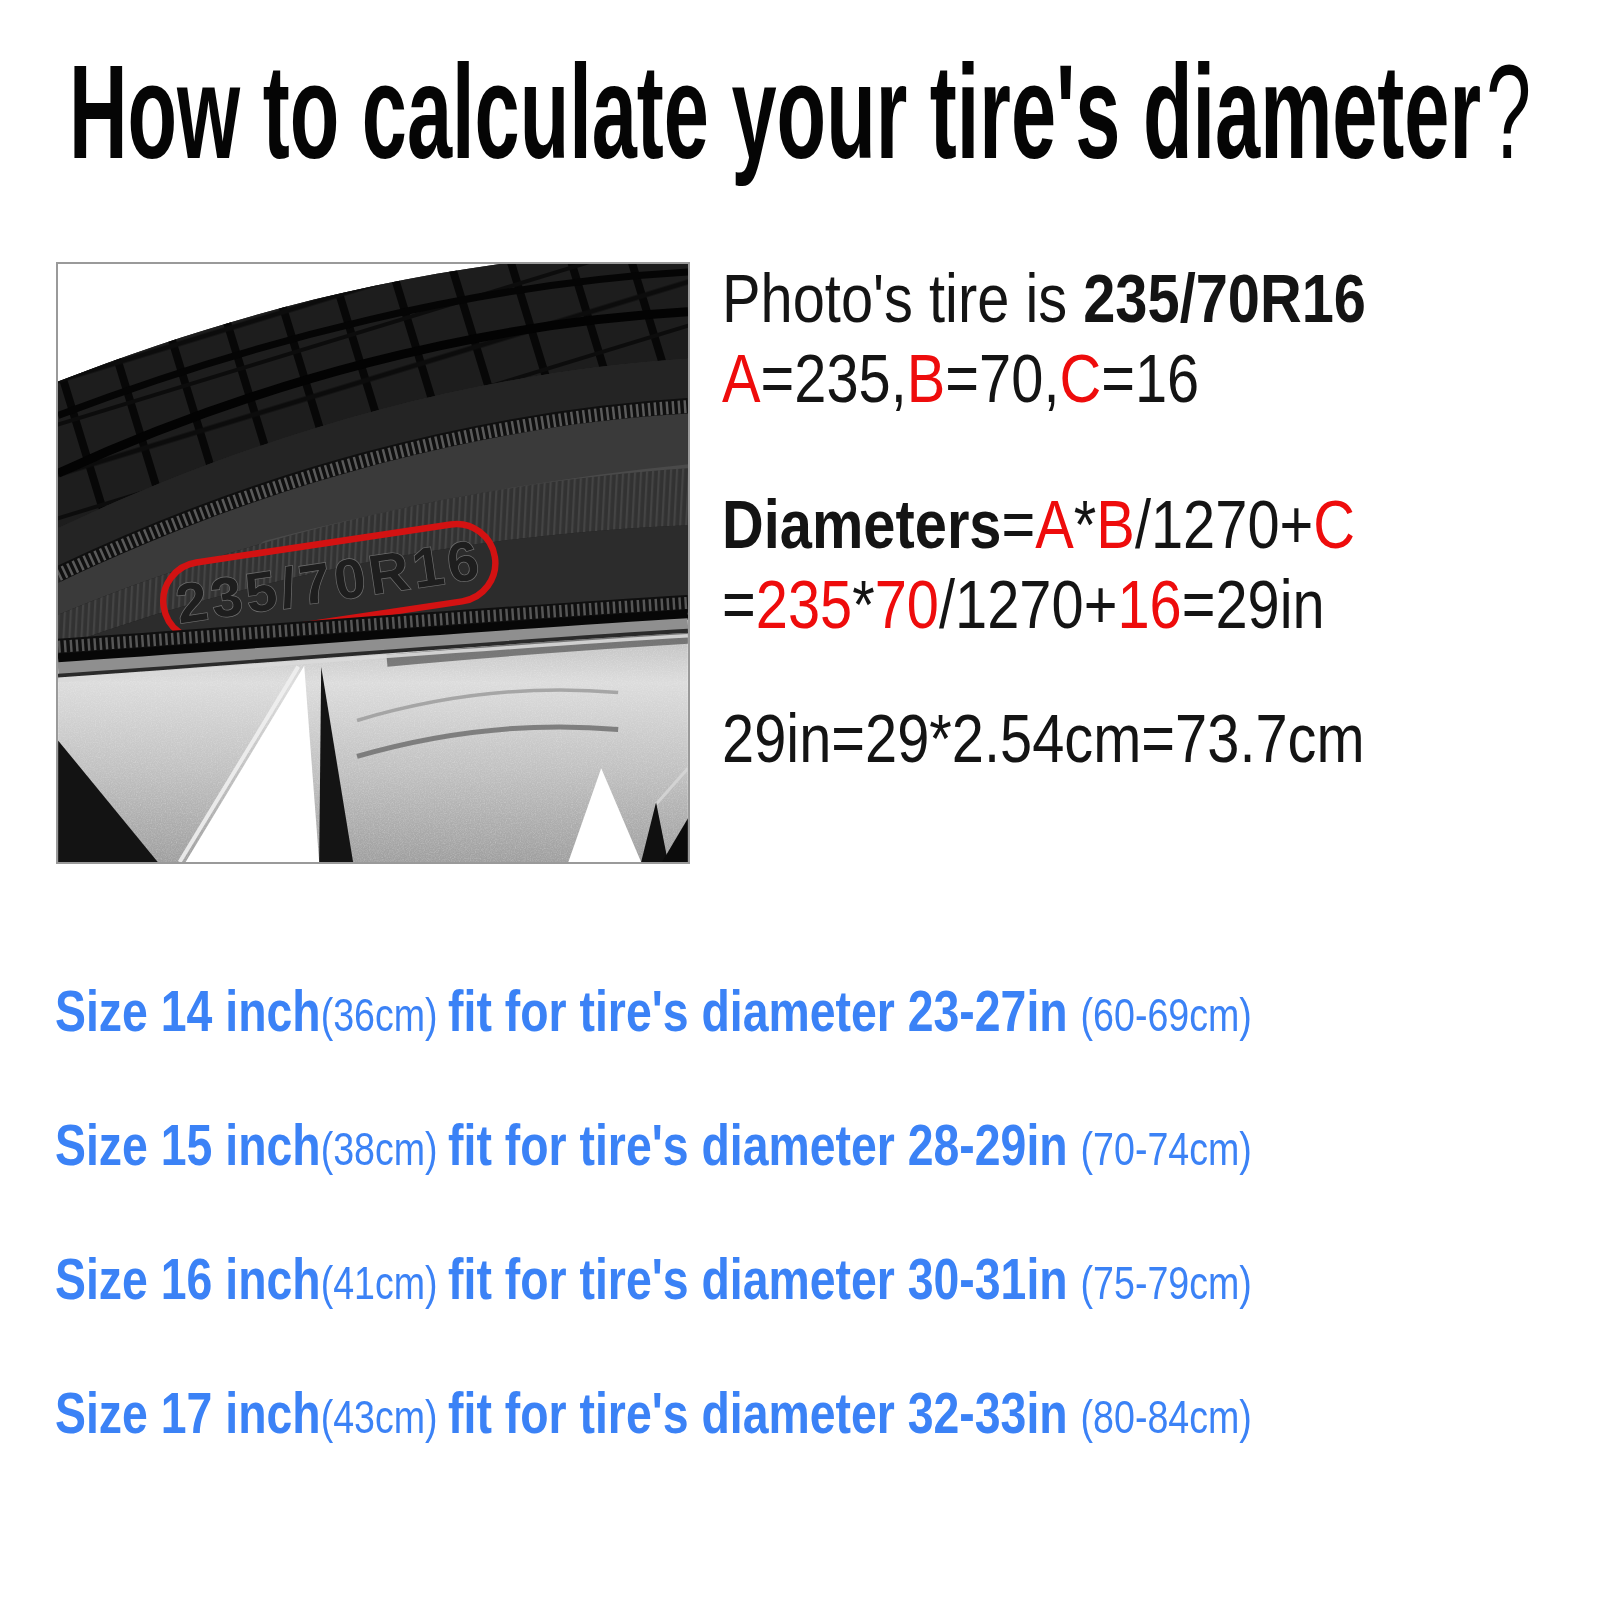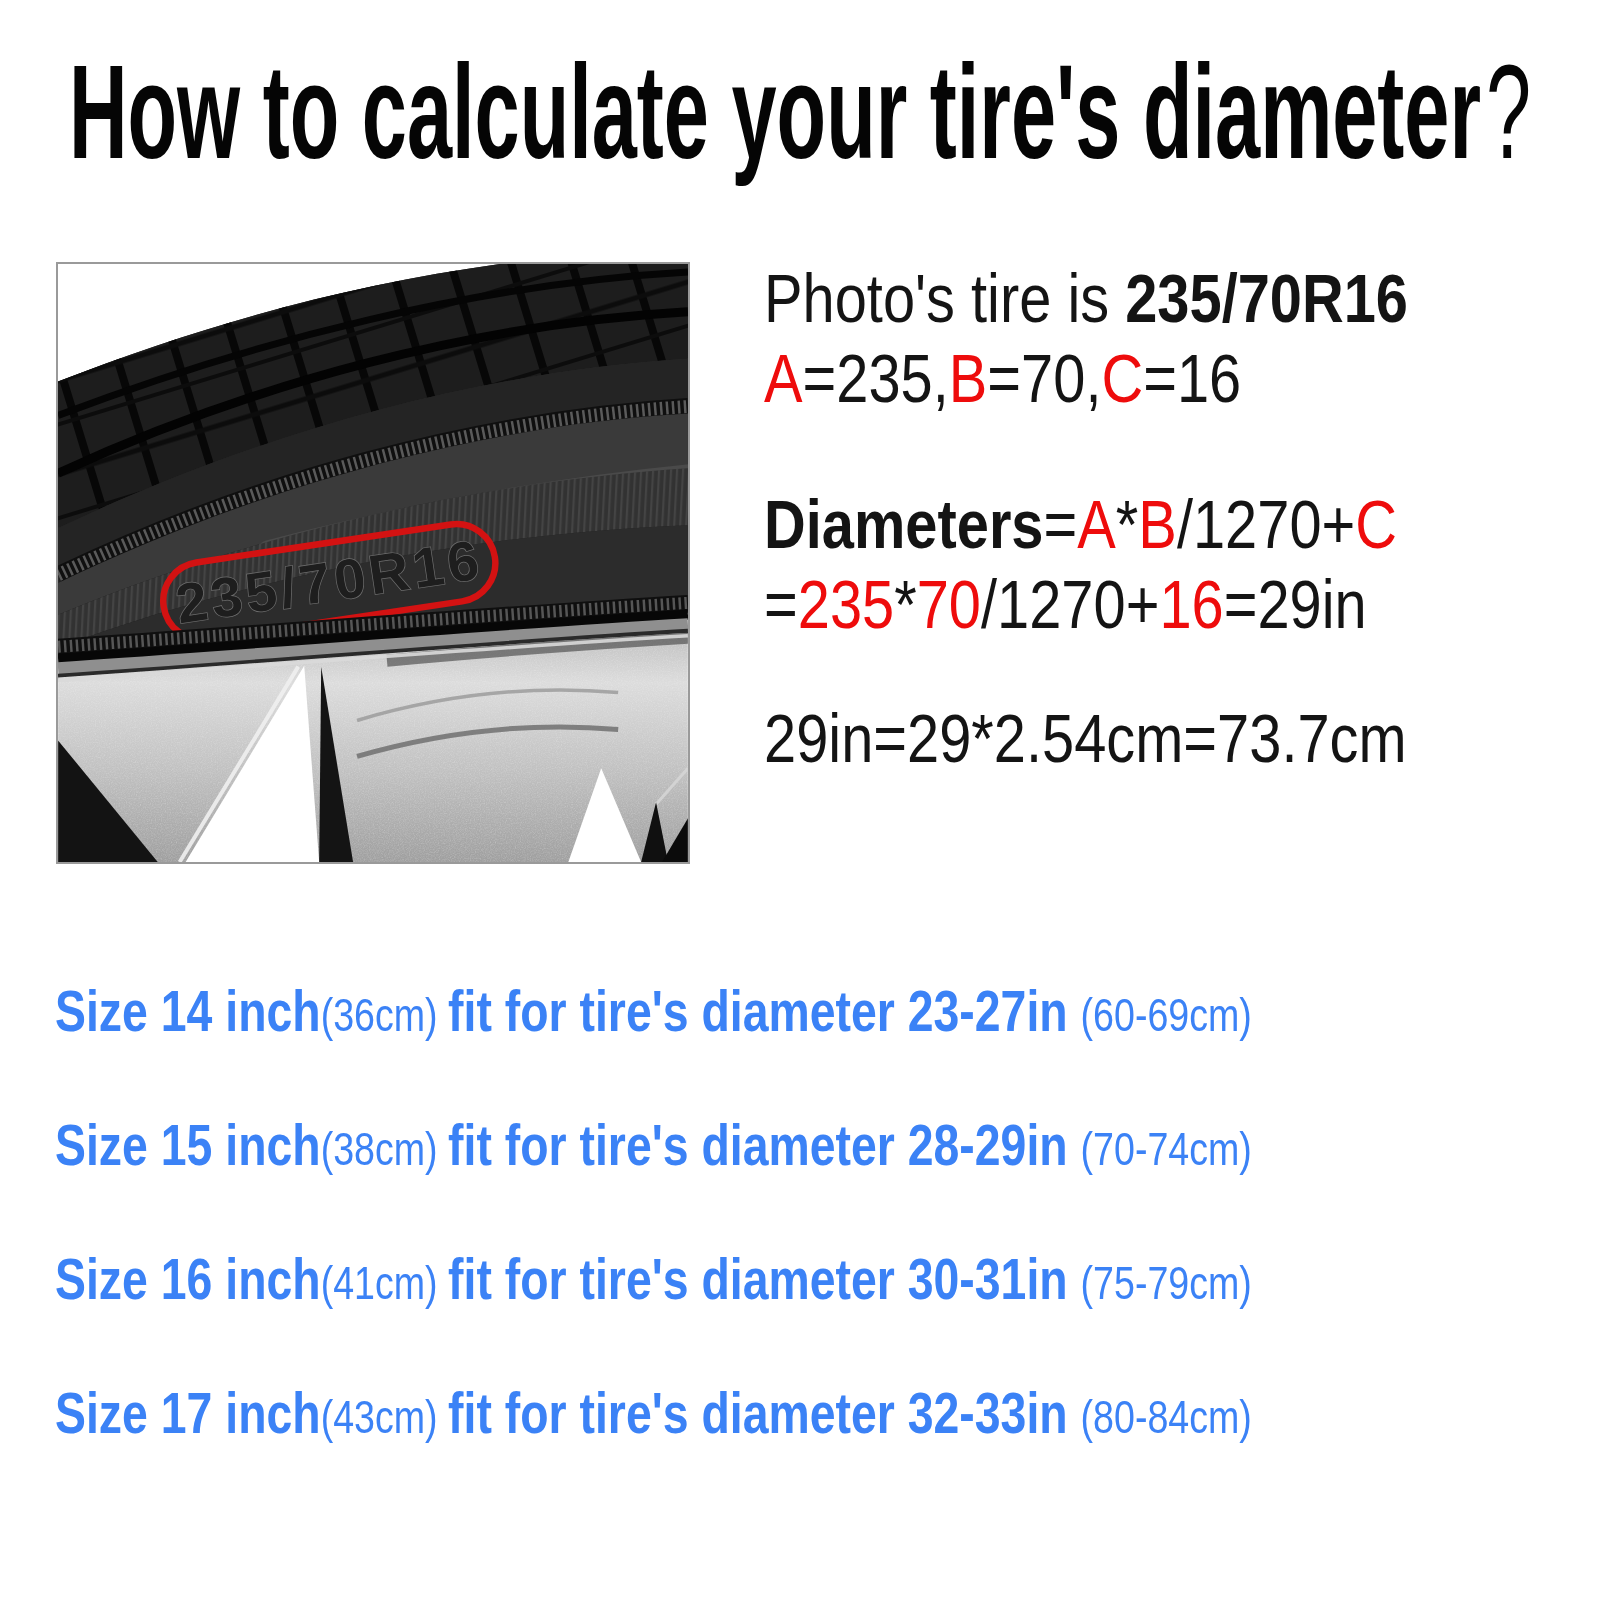--- a/index.html
+++ b/index.html
@@ -9,21 +9,21 @@
   
   .title-svg{position:absolute;left:0;top:30px;}
   .title-svg text{fill:#050505;font-family:"Liberation Sans",sans-serif;font-weight:700;}
   .title-svg .qmark{font-weight:400;}
 
   
   #photo-box{position:absolute;left:56px;top:262px;width:630px;height:598px;
     border:2px solid #9a9a9a;background:#fff;}
 
   
-  #right-panel{position:absolute;left:722px;top:258px;font-size:68px;line-height:80px;color:#141414;margin-left:42px;}
+  #right-panel{position:absolute;left:722px;top:258px;font-size:68px;line-height:80px;color:#141414;}
   #right-panel .line{transform:scaleX(0.85);transform-origin:0 50%;white-space:nowrap;}
   #right-panel .gap1{margin-top:66px;}
   #right-panel .gap2{margin-top:54px;}
   .red{color:var(--accent_red,#ee0c0c);}
   .b{font-weight:700;}
 
   
   #size-table{position:absolute;left:55px;top:973px;font-size:58px;font-weight:700;color:#3b82f6;}
   #size-table .row{line-height:76px;margin-bottom:54px;transform:scaleX(0.80);
     transform-origin:0 50%;white-space:nowrap;}

